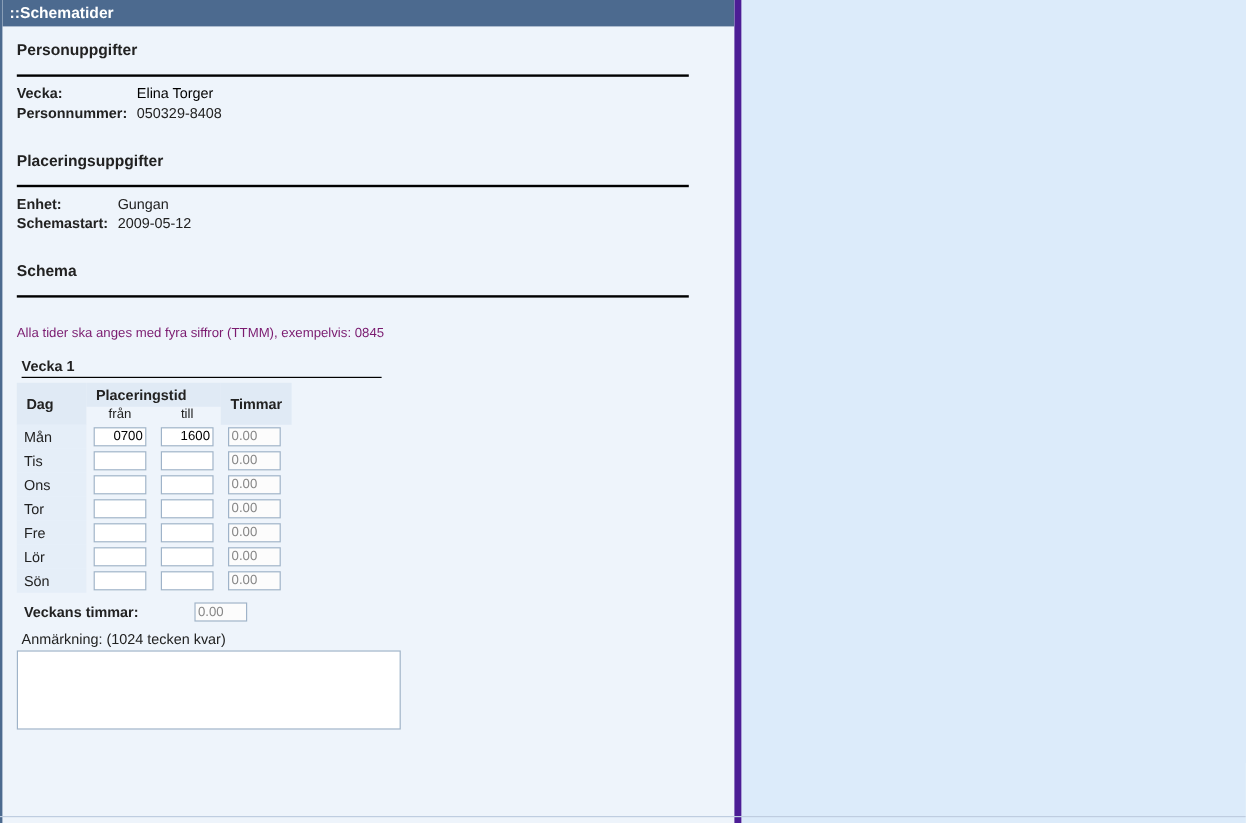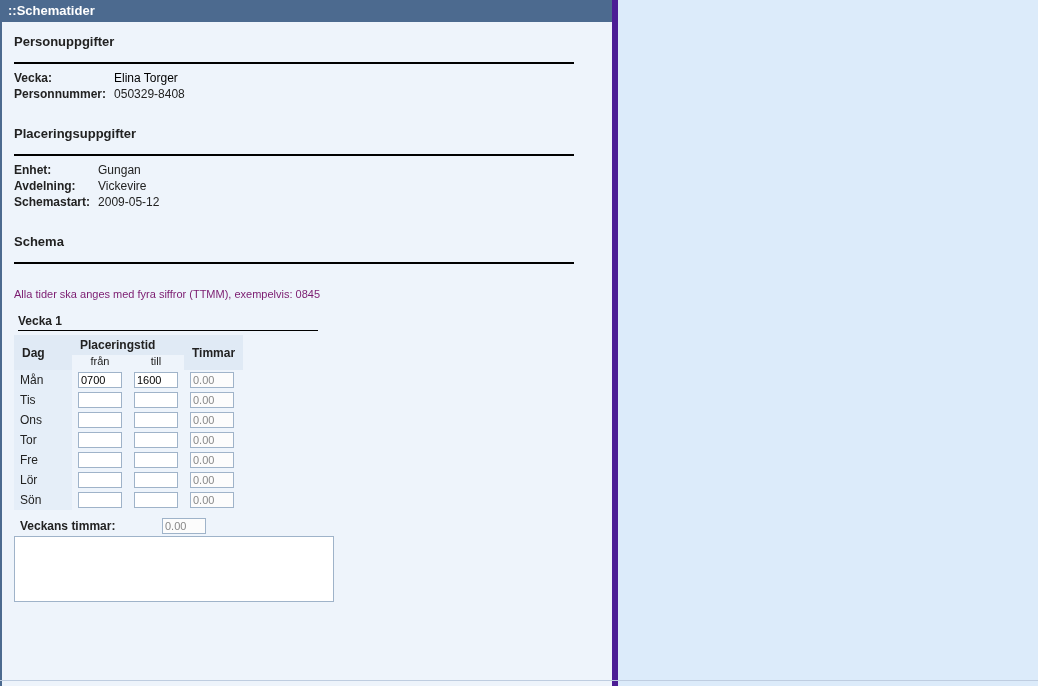--- a/index.html
+++ b/index.html
@@ -96,21 +96,21 @@
   .sched td {
     padding: 2px 6px;
   }
   .sched td.day {
     background: #e5eef8;
     width: 46px;
   }
   .time-input {
     width: 38px;
     font-size: 11px;
-    text-align: left;
+    text-align: right;
     border: 1px solid #9fb3c9;
     padding: 1px 2px;
     font-family: Verdana, Arial, sans-serif;
   }
   .hours-input {
     width: 38px;
     font-size: 11px;
     text-align: left;
     border: 1px solid #9fb3c9;
     padding: 1px 2px;
@@ -164,24 +164,20 @@
         </table>
 
       <div style="height:18px"></div>
 
       <div class="section-title">Placeringsuppgifter</div>
       <table class="info-table">
         <tbody>
             <tr>
           <td class="label">Enhet:</td>
           <td>Gungan</td>
-        </tr>
-        <tr>
-          <td class="label">Avdelning:</td>
-          <td>Vickevire</td>
         </tr>
         <tr>
           <td class="label">Schemastart:</td>
           <td>2009-05-12</td>
         </tr>
       </tbody>
         </table>
 
       <div style="height:18px"></div>
 
@@ -252,19 +248,20 @@
         <tbody>
             <tr class="tot-row">
           <td class="tot-label" style="width:130px">Veckans timmar:</td>
           <td>
             <input class="hours-input" readonly="" value="0.00" style="">
           </td>
         </tr>
       </tbody>
         </table>
 
+      <div class="ann-label">Anmärkning: (1024 tecken kvar)</div>
       <textarea class="ann-area" style=""></textarea>
 
     </div>
   </div>
   <div class="right-fill"></div>
 </div>
 <div class="bottom-line"></div>
 
 </body></html>

